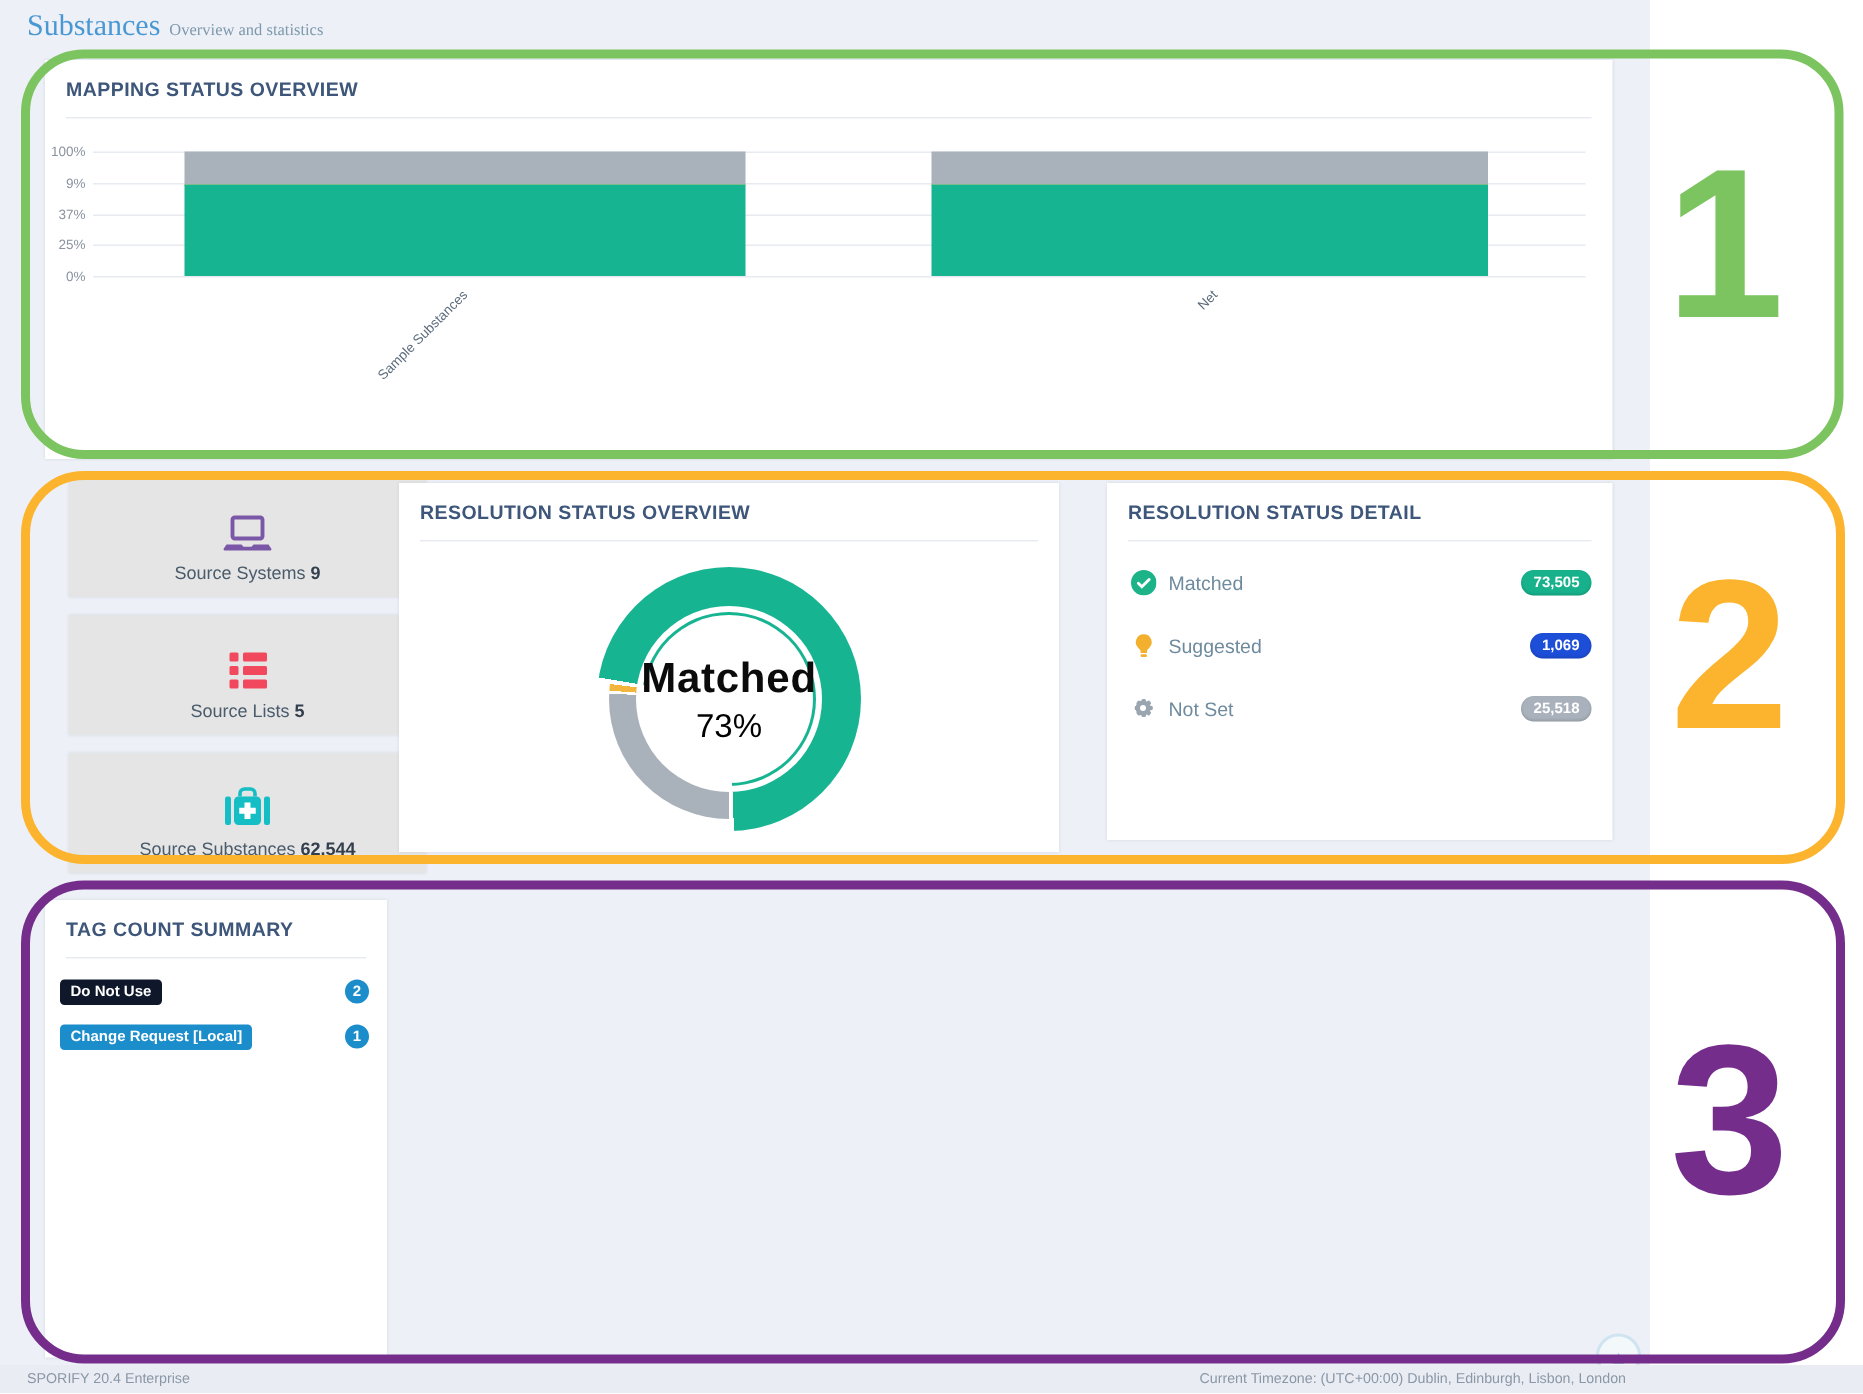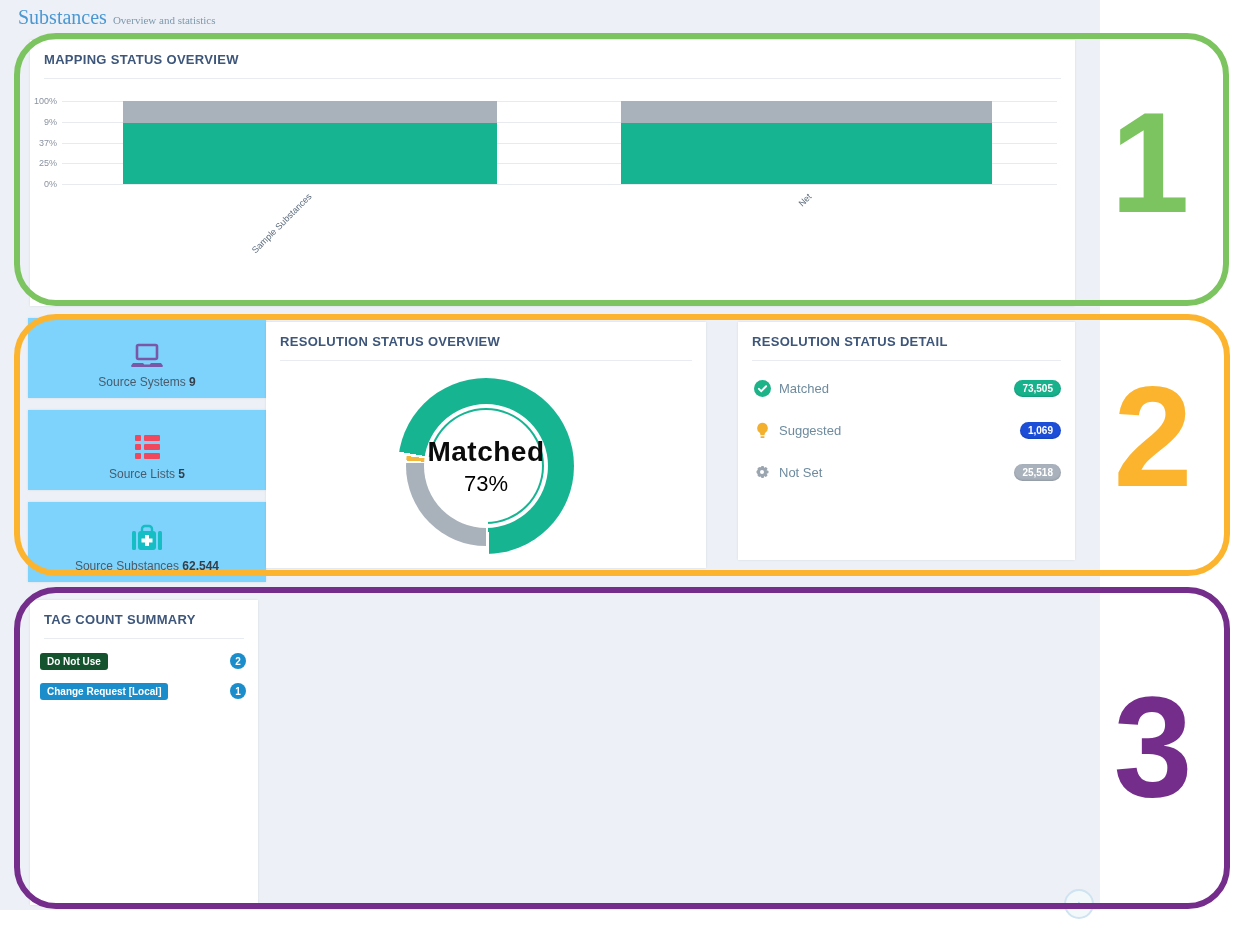--- a/index.html
+++ b/index.html
@@ -18,21 +18,21 @@
   .panel-detail{left:738px;top:322px;width:337px;height:238px;}
   .panel-tags{left:30px;top:600px;width:228px;height:305px;}
   
   .gridline{position:absolute;left:32px;width:995px;border-top:1px solid #e7eaef;}
   .ytick{position:absolute;left:0;width:27px;text-align:right;font-size:9px;color:#8a93a0;}
   .bar-stack{position:absolute;top:61px;height:83px;display:flex;flex-direction:column-reverse;}
   .bar-stack>div{width:100%;}
   .xlab{position:absolute;width:0;height:0;}
   .xlab span{position:absolute;right:0;top:-5px;white-space:nowrap;transform-origin:100% 50%;transform:rotate(-45deg);font-size:9px;color:#5b6b7c;}
   
-  .card{position:absolute;left:28px;width:238px;height:80px;background:#7dd3fc;box-shadow:0 0 2px rgba(40,60,90,.12);text-align:center;cursor:pointer;}
+  .card{position:absolute;left:46px;width:238px;height:80px;background:#e5e5e5;box-shadow:0 0 2px rgba(40,60,90,.12);text-align:center;cursor:pointer;}
   .card-icon{display:flex;justify-content:center;align-items:flex-end;height:44px;padding-top:8px;}
   .card-label{font-size:12px;color:#4a5b6b;margin-top:5px;}
   .card-label b{color:#333f4c;}
   .list-icon{display:inline-block;}
   .list-icon .row{display:flex;gap:3px;margin-bottom:3px;}
   .list-icon .sq{width:6px;height:6px;background:#f2485e;border-radius:1px;}
   .list-icon .bar{width:16px;height:6px;background:#f2485e;border-radius:1px;}
   
   .donut{position:absolute;left:132px;top:56px;width:176px;height:176px;}
   .donut .layer{position:absolute;border-radius:50%;}
@@ -210,33 +210,37 @@
         </span>
       <span class="rlabel">Not Set</span>
       <span class="badge" style="background: rgb(169, 178, 188);">25,518</span>
     </div>
   </div>
 
   <div class="panel panel-tags">
     <div class="panel-title">TAG COUNT SUMMARY</div>
     <div class="panel-divider"></div>
     <div class="tag-row" style="top:52px">
-      <span class="chip" style="background: #14532d;">Do Not Use</span>
+      <span class="chip" style="background: #0f172a;">Do Not Use</span>
       <span class="count-circle" style="background: rgb(27, 141, 203);">2</span>
     </div>
     <div class="tag-row" style="top:82px">
       <span class="chip" style="background: rgb(27, 141, 203);">Change Request [Local]</span>
       <span class="count-circle" style="background: rgb(27, 141, 203);">1</span>
     </div>
   </div>
 
   <div class="scrolltop">
       <span>▲</span>
     </div>
 
+  <div class="footer">
+    <div class="footer-left">SPORIFY 20.4 Enterprise</div>
+    <div class="footer-right">Current Timezone: (UTC+00:00) Dublin, Edinburgh, Lisbon, London</div>
+  </div>
 
   <div class="ann-box ann-1" style="border-color: rgb(124, 196, 95);"></div>
   <div class="ann-box ann-2" style="border-color: rgb(252, 180, 46);"></div>
   <div class="ann-box ann-3" style="border-color: rgb(117, 45, 140);"></div>
   <div class="ann-num num-1" style="color: rgb(124, 196, 95);">1</div>
   <div class="ann-num num-2" style="color: rgb(252, 180, 46);">2</div>
   <div class="ann-num num-3" style="color: rgb(117, 45, 140);">3</div>
 </div>
 
 </body></html>

